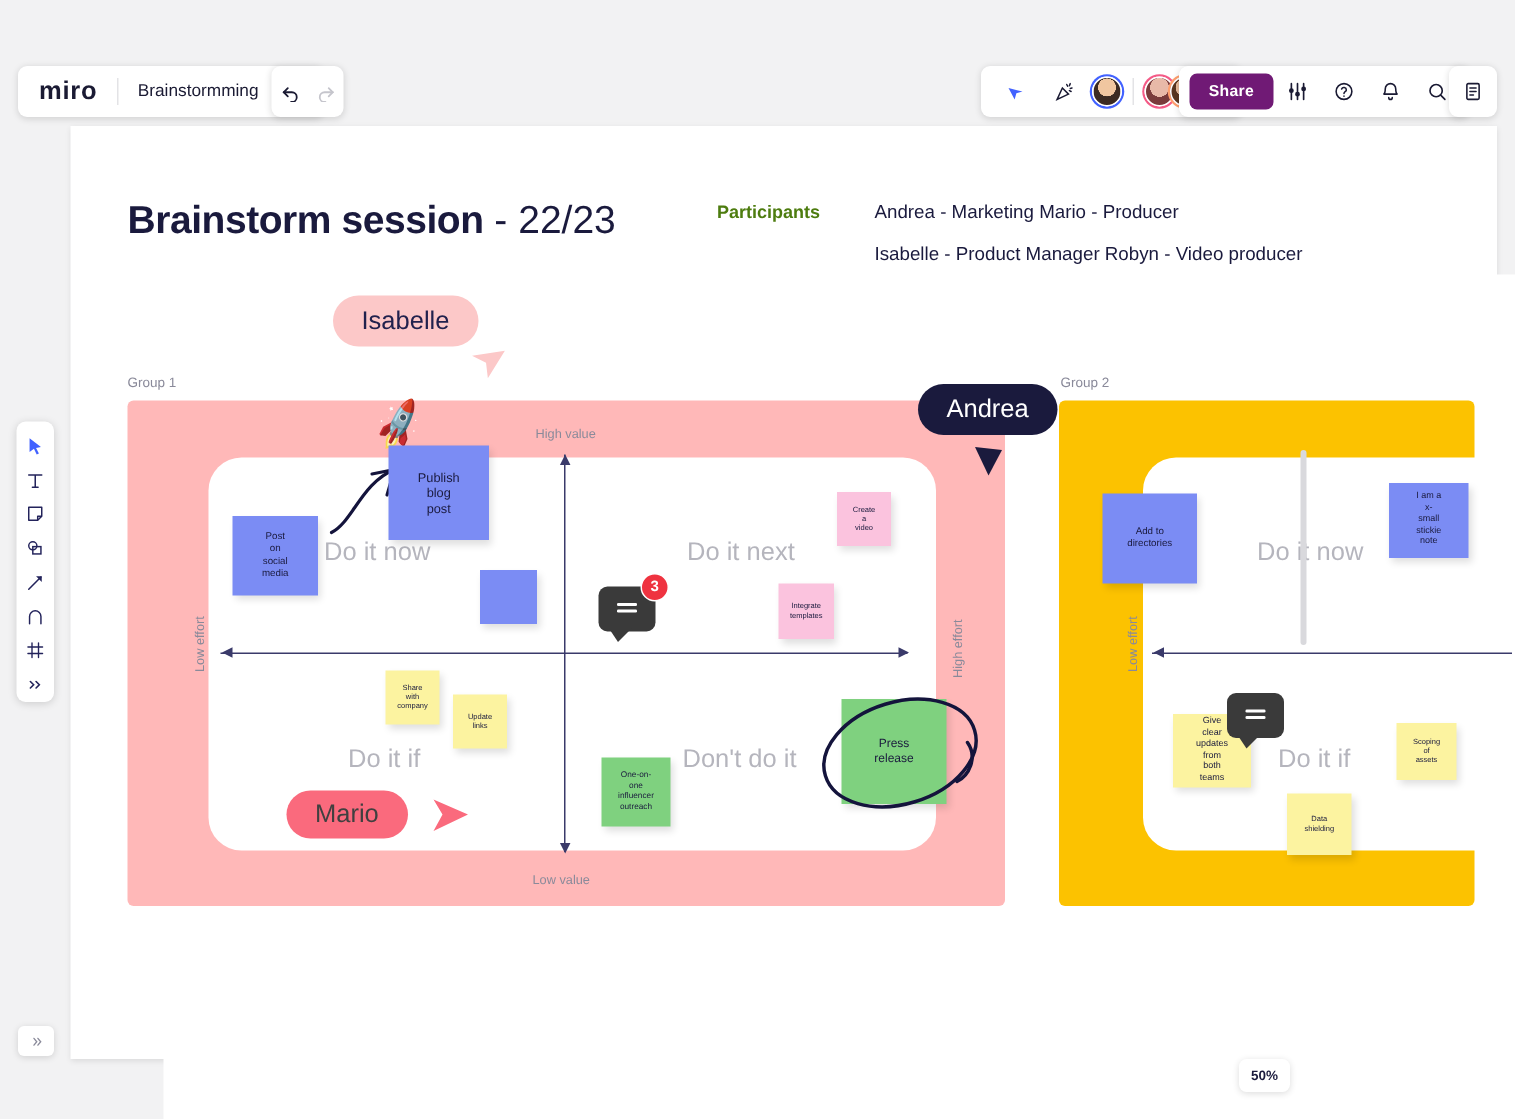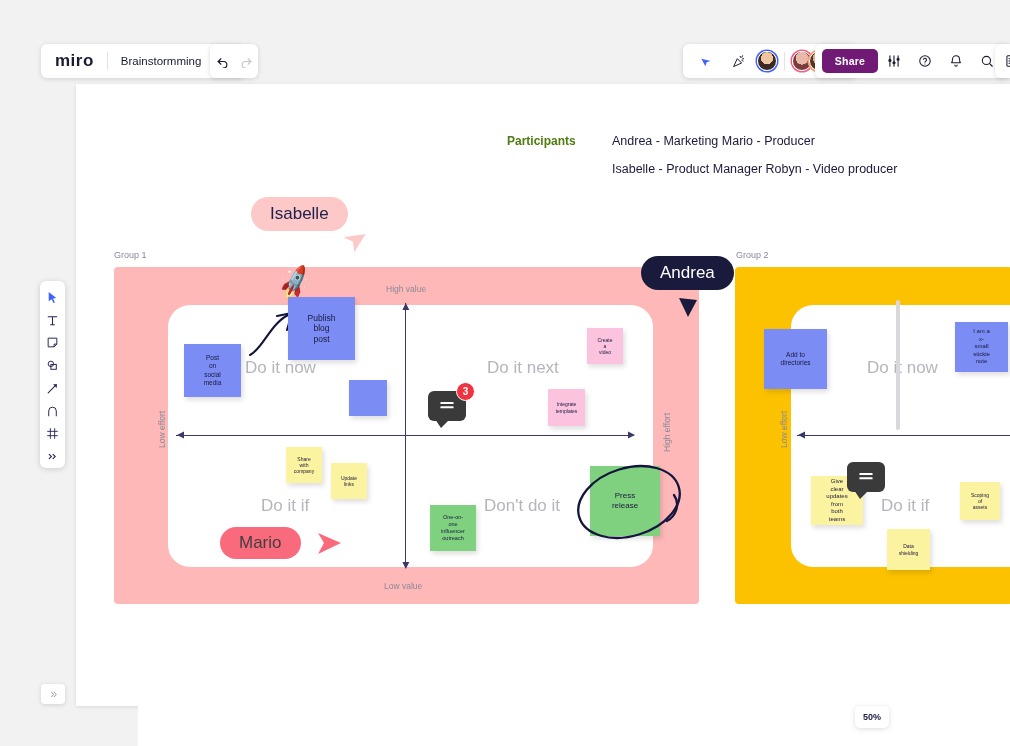--- a/index.html
+++ b/index.html
@@ -2,21 +2,21 @@
 <html><head>
 <meta charset="utf-8">
 <style>
   * { box-sizing: border-box; margin: 0; padding: 0; }
   html, body {
     width: 1010px; height: 746px;
     background: #f2f2f3;
     font-family: "Liberation Sans", sans-serif;
     overflow: hidden;
   }
-  .app { position: relative; width: 874px; height: 746px; margin-left: 29px; }
+  .app { position: relative; width: 874px; height: 746px; }
 
   
   .topbar {
     position: absolute; top: 44px; left: 0; width: 1010px; height: 34px;
   }
   .tb-group {
     position: absolute; height: 34px; background: #fff;
     border-radius: 6px; box-shadow: 0 1px 5px rgba(0,0,0,.14);
     display: flex; align-items: center;
   }
@@ -309,20 +309,23 @@
       <svg width="13" height="13" viewBox="0 0 24 24" fill="none" stroke="#23235b" stroke-width="2" stroke-linecap="round">
           <path d="M6 8l4 4-4 4M13 8l4 4-4 4"></path>
         </svg>
     </div>
   </div>
 
   <div class="canvas">
     <div class="frame"></div>
   </div>
 
+  <div class="title">
+    <b>Brainstorm session</b><span class="light"> - 22/23</span>
+  </div>
 
   <div class="participants-label">Participants</div>
   <div class="p-line1">Andrea - Marketing  Mario - Producer</div>
   <div class="p-line2">Isabelle - Product Manager  Robyn - Video producer</div>
 
   <div class="group-label" style="left:85px; top:250px;">Group 1</div>
   <div class="group-label" style="left:707px; top:250px;">Group 2</div>
 
   <div class="block block-pink"></div>
   <div class="inner-white inner1"></div>

